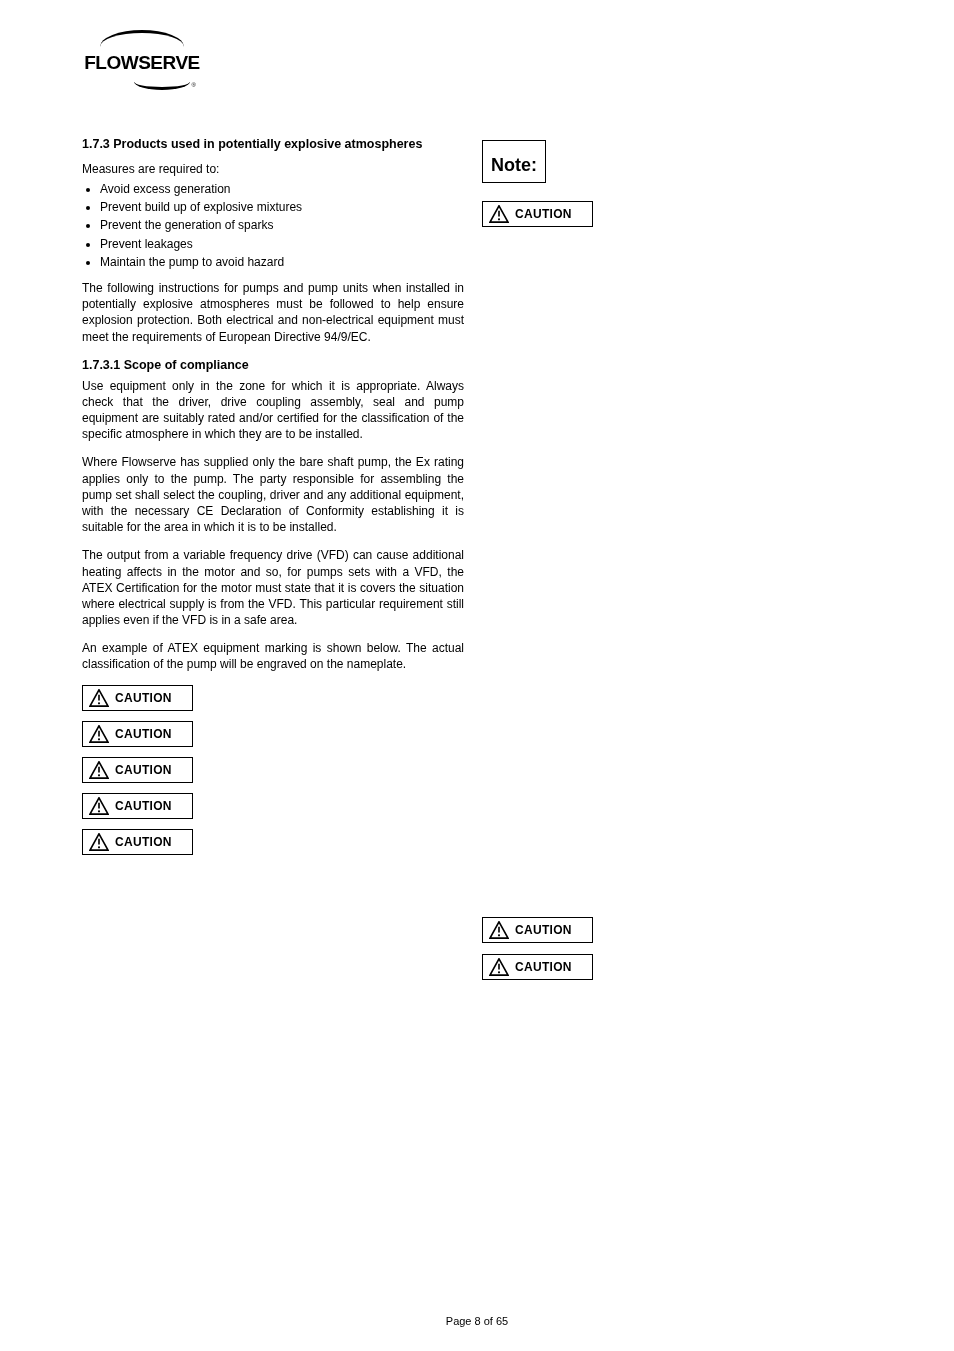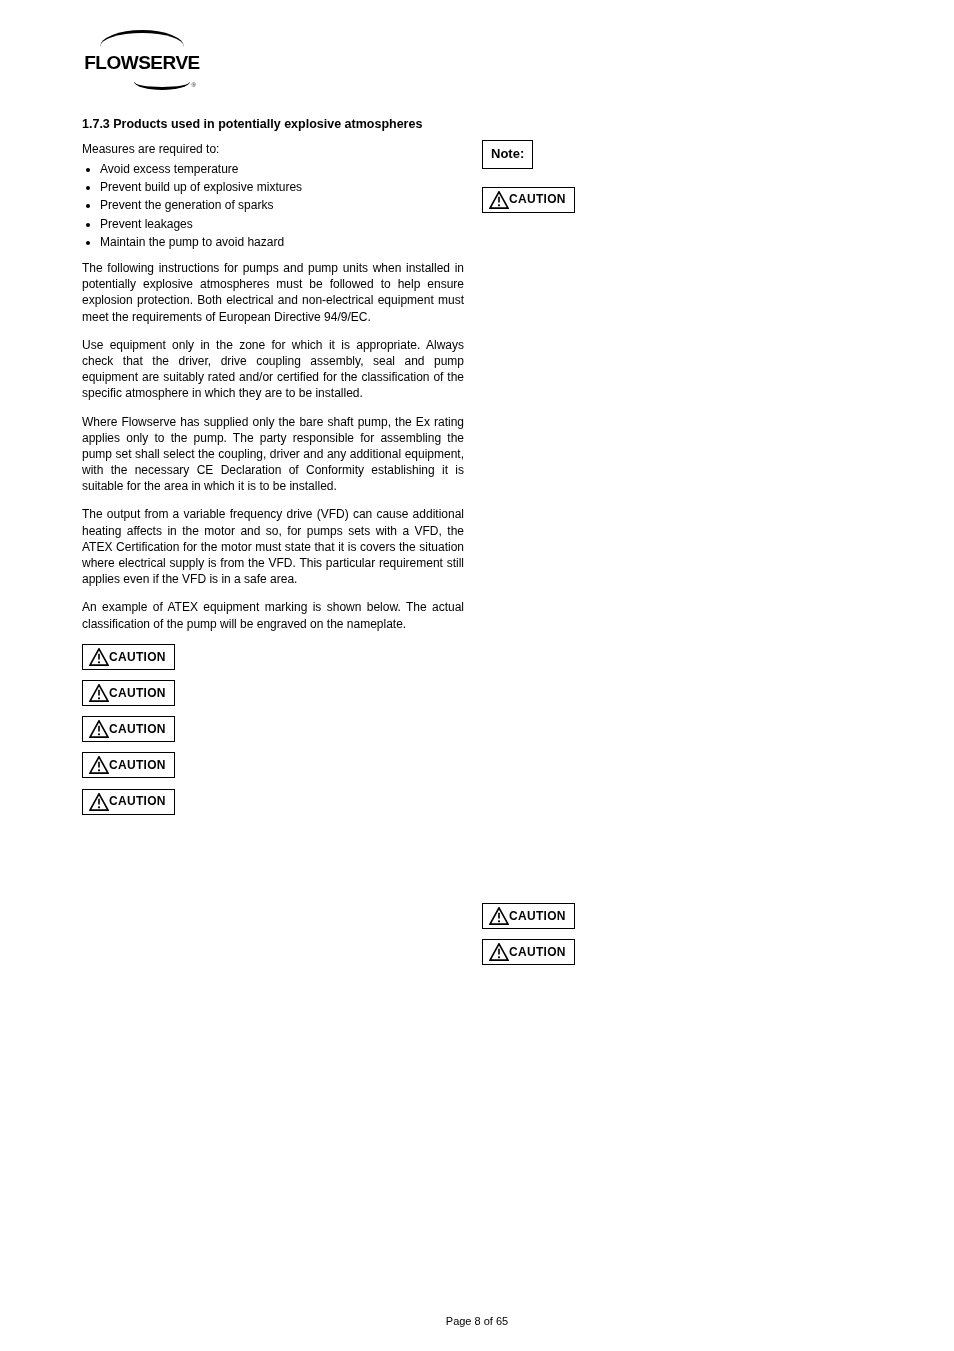--- a/index.html
+++ b/index.html
@@ -82,33 +82,34 @@
   ul.bullets {
     margin: 2px 0 10px 0;
     padding-left: 18px;
   }
   ul.bullets li { margin-bottom: 2px; text-align: justify;}
 
   
   .note-box {
     display:inline-block;
     border: 1.5px solid #000;
-    padding: 4px 8px 5px 8px;
+    padding: 12px 8px 5px 8px;
     font-weight: 700;
-    font-size: 13px;
+    font-size: 18px;
     margin-bottom: 2px;
   }
   .note-line { margin: 0 0 16px 0; }
 
   
   .caution-box {
     display:inline-flex;
     align-items:center;
     border: 1.5px solid #000;
-    padding: 3px 8px 3px 6px;
+    padding: 3px 20px 3px 6px;
+    gap: 6px;
     margin-bottom: 0px;
   }
   .caution-box svg { width: 20px; height: 18px; }
   .caution-label {
     font-weight: 800;
     font-size: 12px;
     letter-spacing: 0.3px;
   }
   .caution-wrap { margin-bottom: 10px; }
 
@@ -127,33 +128,34 @@
 
 <div class="page">
 
   <div class="logo-wrap">
     <div class="logo-arc-top"></div>
     <div class="logo-text">FLOWSERVE</div>
     <div class="logo-arc-bottom"></div>
     <div class="logo-reg">®</div>
   </div>
 
-  <div class="col left" style="top:116px;">
+  <div class="col left" style="top:136px;">
 
     <p class="subhead">1.7.3 Products used in potentially explosive atmospheres</p>
     <p class="para-tight">Measures are required to:</p>
     <ul class="bullets">
-      <li>Avoid excess temperature</li>
+      <li>Avoid excess generation</li>
       <li>Prevent build up of explosive mixtures</li>
       <li>Prevent the generation of sparks</li>
       <li>Prevent leakages</li>
       <li>Maintain the pump to avoid hazard</li>
     </ul>
     <p class="para">The following instructions for pumps and pump units when installed in potentially explosive atmospheres must be followed to help ensure explosion protection. Both electrical and non-electrical equipment must meet the requirements of European Directive 94/9/EC.</p>
 
+    <p class="subhead">1.7.3.1 Scope of compliance</p>
     <p class="para">Use equipment only in the zone for which it is appropriate. Always check that the driver, drive coupling assembly, seal and pump equipment are suitably rated and/or certified for the classification of the specific atmosphere in which they are to be installed.</p>
     <p class="para">Where Flowserve has supplied only the bare shaft pump, the Ex rating applies only to the pump. The party responsible for assembling the pump set shall select the coupling, driver and any additional equipment, with the necessary CE Declaration of Conformity establishing it is suitable for the area in which it is to be installed.</p>
     <p class="para">The output from a variable frequency drive (VFD) can cause additional heating affects in the motor and so, for pumps sets with a VFD, the ATEX Certification for the motor must state that it is covers the situation where electrical supply is from the VFD. This particular requirement still applies even if the VFD is in a safe area.</p>
 
     <p class="para">An example of ATEX equipment marking is shown below. The actual classification of the pump will be engraved on the nameplate.</p>
 
 
     <div class="caution-wrap">
       <div class="caution-box">
         <svg viewBox="0 0 24 22">

